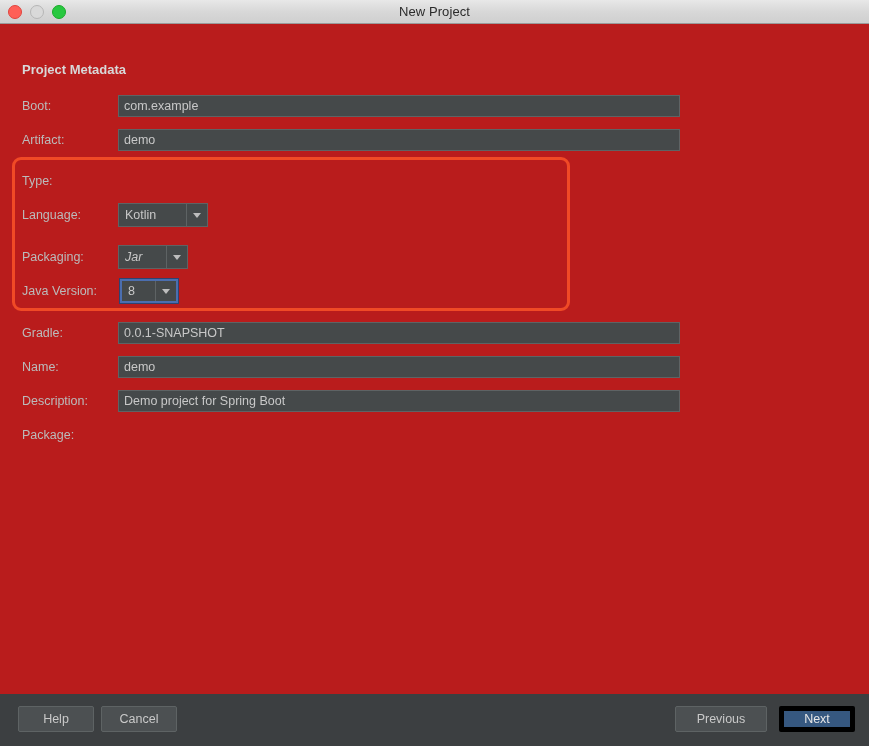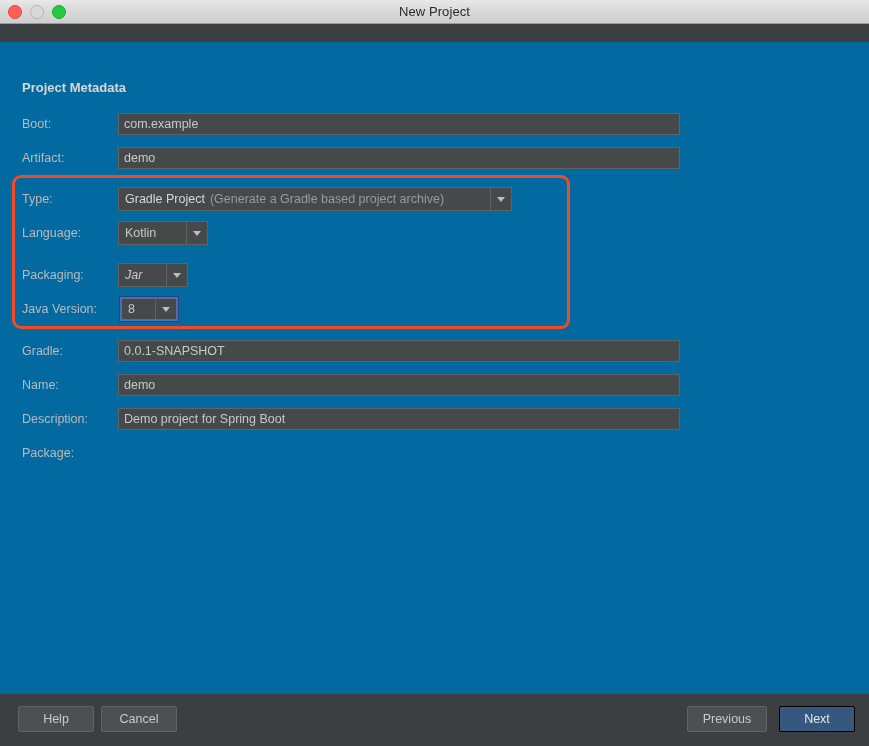--- a/index.html
+++ b/index.html
@@ -55,22 +55,21 @@
   .title-text {
     font-size: 13px;
     color: #2b2b2b;
     letter-spacing: 0.1px;
   }
 
   
   .content {
     position: relative;
     flex: 1 1 auto;
-    background: #0369a1;
-    margin-top: 18px;
+    background: #b91c1c;
   }
   .section-title {
     position: absolute;
     left: 22px;
     top: 38px;
     font-size: 13px;
     font-weight: bold;
     color: #D8D8D8;
   }
   .field-label {
@@ -182,26 +181,26 @@
     font-size: 12.5px;
     font-family: "Liberation Sans", sans-serif;
     display: flex;
     align-items: center;
     justify-content: center;
     padding: 0 12px;
     cursor: default;
   }
   .btn.primary {
     background: #365880;
-    border: 1px solid #000000;
+    border: 5px solid #000000;
     color: #E6E6E6;
   }
   .btn-help     { left: 18px;  width: 76px; }
   .btn-cancel   { left: 101px; width: 76px; }
-  .btn-previous { right: 102px; width: 80px; }
+  .btn-previous { right: 102px; width: 92px; }
   .btn-next     { right: 14px;  width: 76px; }
 </style>
 </head>
 <body>
 
 <div class="window">
 
   <div class="titlebar">
     <div class="traffic">
       <span class="light close"></span>
@@ -217,29 +216,20 @@
 
     <div class="field-label" style="top:71px;">Boot:</div>
     <div class="textfield" style="top:71px;">com.example</div>
 
     <div class="field-label" style="top:105px;">Artifact:</div>
     <div class="textfield" style="top:105px;">demo</div>
 
     <div class="highlight-box"></div>
 
     <div class="field-label" style="top:146px;">Type:</div>
-    <div class="combo" style="left:118px; top:145px; width:394px;">
-      <div class="combo-value">
-        <span class="strong">Gradle Project</span>
-        <span class="dim">(Generate a Gradle based project archive)</span>
-      </div>
-      <div class="combo-arrow">
-          <span class="caret"></span>
-        </div>
-    </div>
 
     <div class="field-label" style="top:180px;">Language:</div>
     <div class="combo" style="left:118px; top:179px; width:90px;">
       <div class="combo-value">Kotlin</div>
       <div class="combo-arrow">
           <span class="caret"></span>
         </div>
     </div>
 
     <div class="field-label" style="top:222px;">Packaging:</div>

